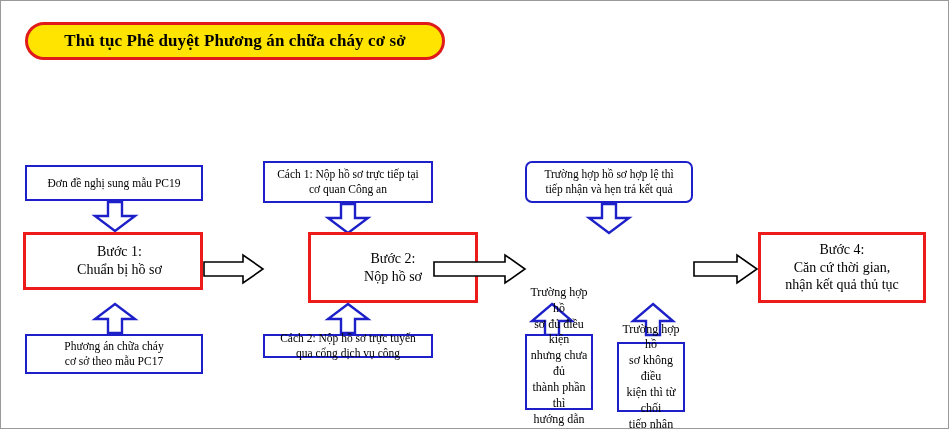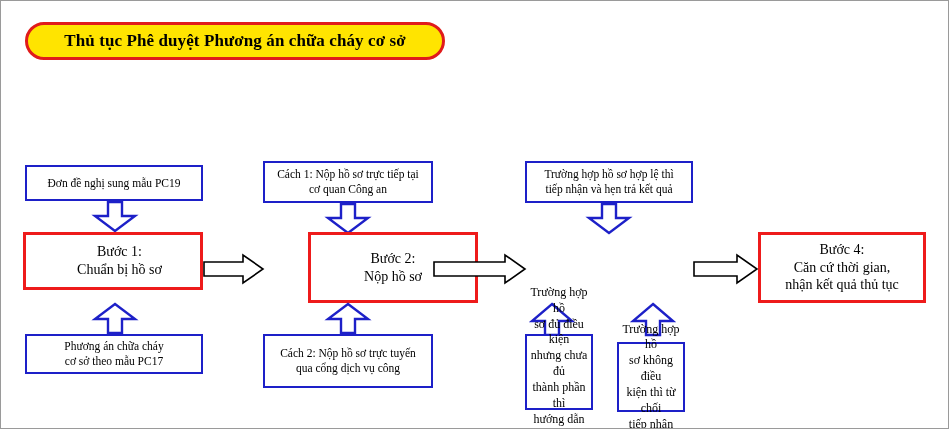--- a/index.html
+++ b/index.html
@@ -96,21 +96,21 @@
 
   <div class="box box-blue" style="left:24px; top:164px; width:178px; height:36px;">
     <span class="box-text">Đơn đề nghị sung mẫu PC19</span>
   </div>
 
   <div class="box box-blue" style="left:262px; top:160px; width:170px; height:42px;">
     <span class="box-text">Cách 1: Nộp hồ sơ trực tiếp tại
 cơ quan Công an</span>
   </div>
 
-  <div class="box box-blue" style="left:524px; top:160px; width:168px; height:42px;">
+  <div class="box box-blue" style="left:524px; top:160px; width:168px; height:42px;border-radius:7px;">
     <span class="box-text">Trường hợp hồ sơ hợp lệ thì
 tiếp nhận và hẹn trả kết quả</span>
   </div>
 
   <div class="arrow" style="left:92px; top:200px;">
     <svg width="44" height="32" viewBox="0 0 44 32">
       <polygon points="15,1 29,1 29,15 42,15 22,30 2,15 15,15" fill="#ffffff" stroke="#1d20c8" stroke-width="2.4" stroke-linejoin="miter"></polygon>
     </svg>
   </div>
 
@@ -183,21 +183,21 @@
     <svg width="44" height="34" viewBox="0 0 44 34">
       <polygon points="22,1 42,18 29,18 29,32 15,32 15,18 2,18" fill="#ffffff" stroke="#1d20c8" stroke-width="2.4" stroke-linejoin="miter"></polygon>
     </svg>
   </div>
 
   <div class="box box-blue" style="left:24px; top:333px; width:178px; height:40px;">
     <span class="box-text">Phương án chữa cháy
 cơ sở theo mẫu PC17</span>
   </div>
 
-  <div class="box box-blue" style="left:262px; top:333px; width:170px; height:54px;">
+  <div class="box box-blue" style="left:262px; top:333px; width:170px; height:24px;">
     <span class="box-text">Cách 2: Nộp hồ sơ trực tuyến
 qua cổng dịch vụ công</span>
   </div>
 
   <div class="box box-blue box-narrow" style="left:524px; top:333px; width:68px; height:76px;">
     <span class="box-text">Trường hợp hồ
 sơ đủ điều kiện
 nhưng chưa đủ
 thành phần thì
 hướng dẫn bổ

